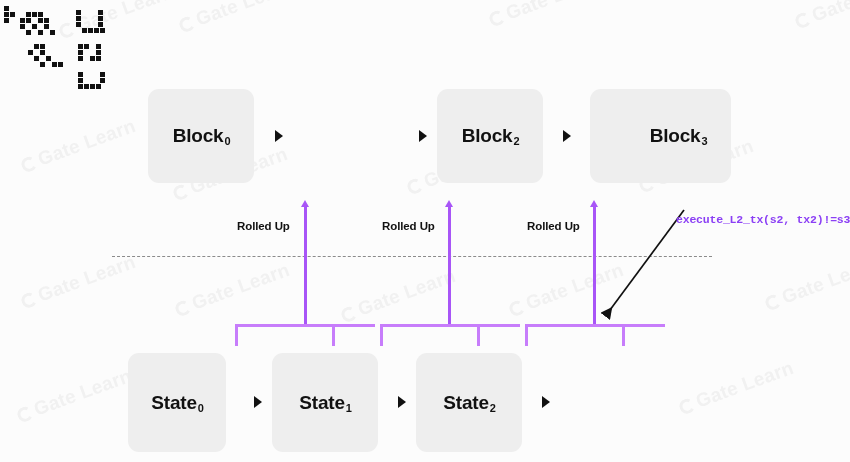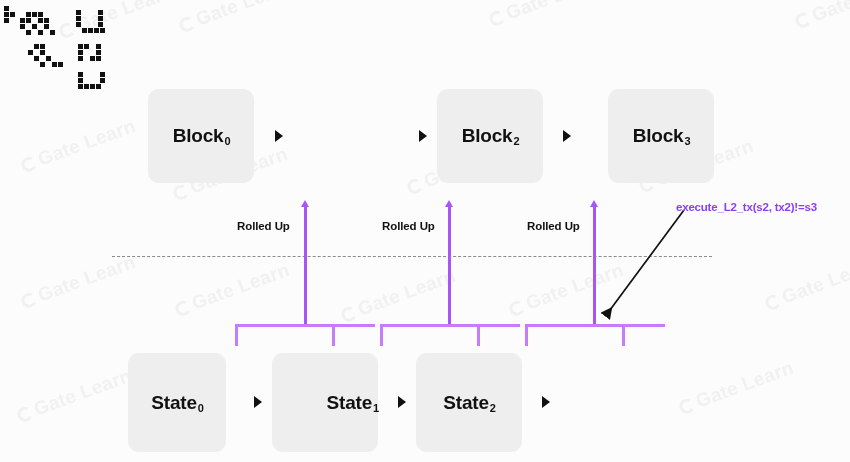--- a/index.html
+++ b/index.html
@@ -83,23 +83,23 @@
   }
 
   
   #annot{position:absolute;left:676px;top:200px;}
   #annot .l1{
     font-family:"Liberation Sans", sans-serif;
     font-size:11.5px;font-weight:700;color:#111111;white-space:nowrap;
     letter-spacing:-.1px;
   }
   #annot .l2{
-    font-family:Liberation Sans, sans-serif;
+    font-family:Liberation Mono, monospace;
     font-size:11.5px;font-weight:700;color:#8b3ff5;white-space:nowrap;
-    margin-top:1px;letter-spacing:-.2px;
+    margin-top:13px;letter-spacing:-.2px;
   }
   #diagarrow{position:absolute;left:596px;top:206px;}
 </style>
 </head>
 <body>
 
 <div id="canvas">
 
   <div class="wm" style="left:56px;top:22px;"><span class="wmlogo"></span><span>Gate Learn</span></div>
   <div class="wm" style="left:176px;top:16px;"><span class="wmlogo"></span><span>Gate Learn</span></div>
@@ -185,21 +185,21 @@
   </div>
   <div class="tri" style="left:275px;top:130px;"></div>
 
   <div class="tri" style="left:419px;top:130px;"></div>
 
   <div class="nodebox" style="left:437px;top:89px;width:106px;height:94px;">
     <span class="nodelabel"><span>Block</span><sub>2</sub></span>
   </div>
   <div class="tri" style="left:563px;top:130px;"></div>
 
-  <div class="nodebox" style="left:608px;top:89px;width:106px;height:94px;">
+  <div class="nodebox" style="left:590px;top:89px;width:106px;height:94px;padding-left:35px;">
     <span class="nodelabel"><span>Block</span><sub>3</sub></span>
   </div>
 
   <div id="dashed"></div>
 
   <div class="uparrow" style="left:301px;top:200px;"></div>
   <div class="vline" style="left:304px;top:206px;height:120px;"></div>
   <div class="hline" style="left:235px;top:324px;width:140px;"></div>
   <div class="stub" style="left:235px;top:324px;height:22px;"></div>
   <div class="stub" style="left:332px;top:324px;height:22px;"></div>
@@ -231,21 +231,21 @@
 
   <div id="annot">
     <div class="l2">execute_L2_tx(s2, tx2)!=s3</div>
   </div>
 
   <div class="nodebox" style="left:128px;top:353px;width:98px;height:99px;">
     <span class="nodelabel"><span>State</span><sub>0</sub></span>
   </div>
   <div class="tri" style="left:254px;top:396px;"></div>
 
-  <div class="nodebox" style="left:272px;top:353px;width:106px;height:99px;justify-content:flex-end;">
+  <div class="nodebox" style="left:272px;top:353px;width:106px;height:99px;">
     <span class="nodelabel"><span>State</span><sub>1</sub></span>
   </div>
   <div class="tri" style="left:398px;top:396px;"></div>
 
   <div class="nodebox" style="left:416px;top:353px;width:106px;height:99px;">
     <span class="nodelabel"><span>State</span><sub>2</sub></span>
   </div>
   <div class="tri" style="left:542px;top:396px;"></div>
 
 

